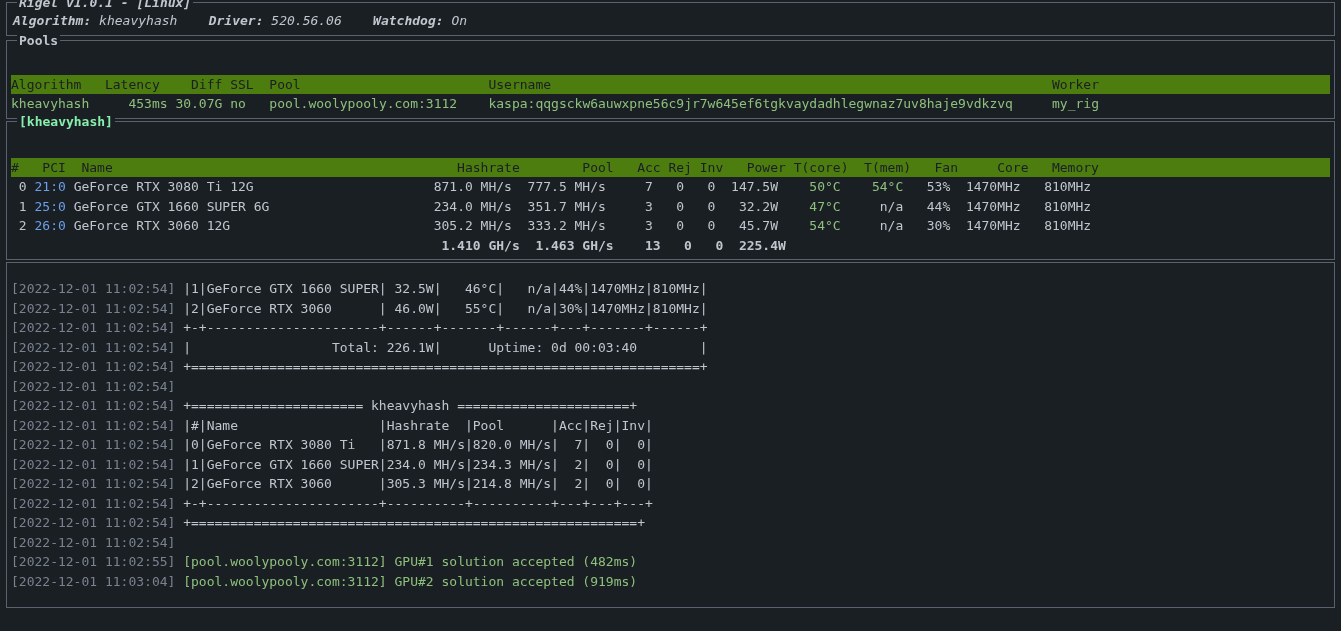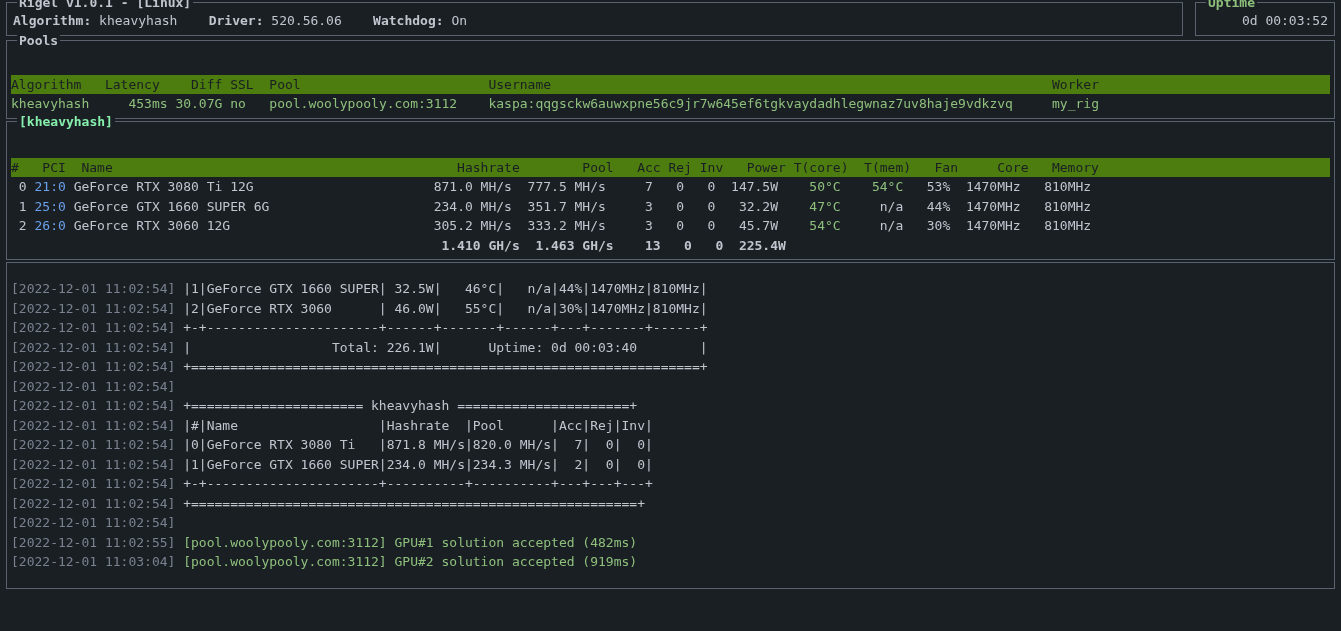--- a/index.html
+++ b/index.html
@@ -26,20 +26,21 @@
     background: #1a1f24;
     padding: 0 2px;
     color: #c0c5ce;
     font-weight: bold;
   }
   .box-title.green { color: #8ec07c; }
   .box-title.yellow { color: #86efac; }
   .header-row {
     display: flex;
     gap: 0;
+    font-style: italic;
   }
   .header-main {
     flex: 1;
     padding: 8px 6px 4px 6px;
   }
   .header-uptime {
     width: 140px;
     padding: 8px 6px 4px 6px;
     text-align: right;
   }
@@ -68,24 +69,20 @@
     <div class="box-title">Rigel v1.0.1 - [Linux]</div>
     <span class="label">Algorithm:</span>
     <span>kheavyhash</span>
     &nbsp;&nbsp;
     <span class="label">Driver:</span>
     <span>520.56.06</span>
     &nbsp;&nbsp;
     <span class="label">Watchdog:</span>
     <span>On</span>
   </div>
-  <div class="box header-uptime">
-    <div class="box-title green">Uptime</div>
-    <span>0d 00:03:52</span>
-  </div>
 </div>
 
 <div class="box pools-box">
   <div class="box-title">Pools</div>
   <pre class="green-bg"><span>Algorithm  </span> <span>Latency </span> <span>  Diff</span> <span>SSL</span>  <span>Pool                       </span> <span>Username                                                              </span> <span> Worker</span></pre>
   <pre class="green"><span>kheavyhash </span> <span>   453ms</span> <span>30.07G</span> <span>no </span>  <span>pool.woolypooly.com:3112   </span> <span>kaspa:qqgsckw6auwxpne56c9jr7w645ef6tgkvaydadhlegwnaz7uv8haje9vdkzvq   </span> <span> my_rig</span></pre>
 </div>
 
 <div class="box algo-box">
   <div class="box-title yellow">[kheavyhash]</div>
@@ -103,19 +100,20 @@
       <pre><span class="gray">[2022-12-01 11:02:54]</span><span class=""> |1|GeForce GTX 1660 SUPER| 32.5W|   46°C|   n/a|44%|1470MHz|810MHz|</span></pre>
       <pre><span class="gray">[2022-12-01 11:02:54]</span><span class=""> |2|GeForce RTX 3060      | 46.0W|   55°C|   n/a|30%|1470MHz|810MHz|</span></pre>
       <pre><span class="gray">[2022-12-01 11:02:54]</span><span class=""> +-+----------------------+------+-------+------+---+-------+------+</span></pre>
       <pre><span class="gray">[2022-12-01 11:02:54]</span><span class=""> |                  Total: 226.1W|      Uptime: 0d 00:03:40        |</span></pre>
       <pre><span class="gray">[2022-12-01 11:02:54]</span><span class=""> +=================================================================+</span></pre>
       <pre><span class="gray">[2022-12-01 11:02:54]</span><span class=""></span></pre>
       <pre><span class="gray">[2022-12-01 11:02:54]</span><span class=""> +====================== kheavyhash ======================+</span></pre>
       <pre><span class="gray">[2022-12-01 11:02:54]</span><span class=""> |#|Name                  |Hashrate  |Pool      |Acc|Rej|Inv|</span></pre>
       <pre><span class="gray">[2022-12-01 11:02:54]</span><span class=""> |0|GeForce RTX 3080 Ti   |871.8 MH/s|820.0 MH/s|  7|  0|  0|</span></pre>
       <pre><span class="gray">[2022-12-01 11:02:54]</span><span class=""> |1|GeForce GTX 1660 SUPER|234.0 MH/s|234.3 MH/s|  2|  0|  0|</span></pre>
+      <pre><span class="gray">[2022-12-01 11:02:54]</span><span class=""> |2|GeForce RTX 3060      |305.3 MH/s|214.8 MH/s|  2|  0|  0|</span></pre>
       <pre><span class="gray">[2022-12-01 11:02:54]</span><span class=""> +-+----------------------+----------+----------+---+---+---+</span></pre>
       <pre><span class="gray">[2022-12-01 11:02:54]</span><span class=""> +=========================================================+</span></pre>
       <pre><span class="gray">[2022-12-01 11:02:54]</span><span class=""></span></pre>
       <pre><span class="gray">[2022-12-01 11:02:55]</span><span class="green"> [pool.woolypooly.com:3112] GPU#1 solution accepted (482ms)</span></pre>
       <pre><span class="gray">[2022-12-01 11:03:04]</span><span class="green"> [pool.woolypooly.com:3112] GPU#2 solution accepted (919ms)</span></pre>
     </div>
 </div>
 
 </body></html>

